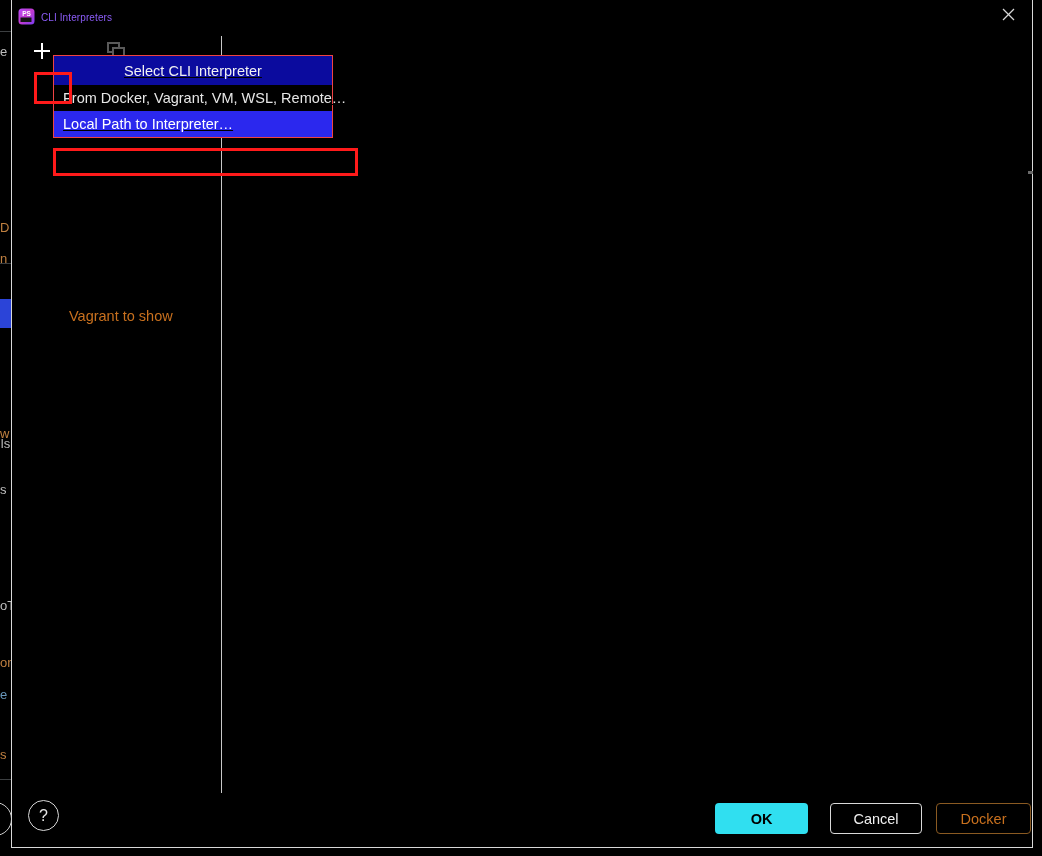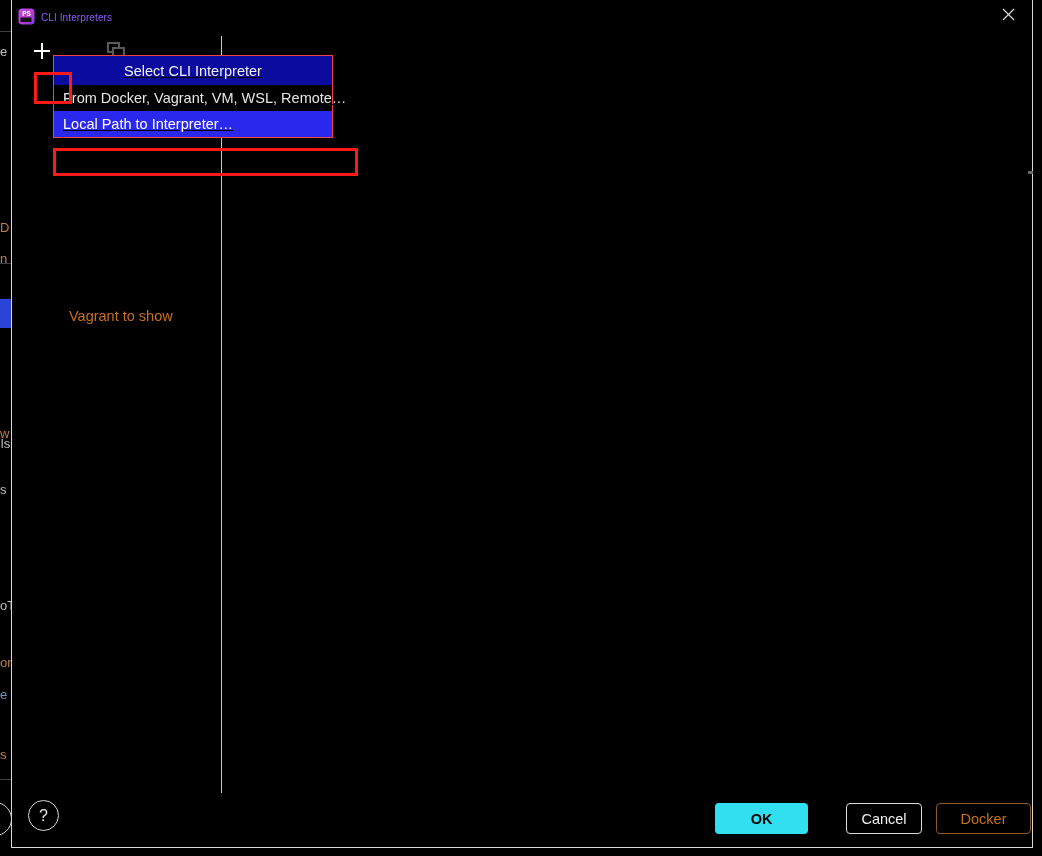--- a/index.html
+++ b/index.html
@@ -239,21 +239,21 @@
   .btn-ok {
     right: 224px;
     width: 93px;
     background: #30dff0;
     color: #000000;
     font-weight: bold;
     border: none;
   }
   .btn-cancel {
     right: 110px;
-    width: 76px;
+    width: 92px;
     background: #000000;
     color: #f0f0f0;
     border: 1.6px solid #d9d9d9;
     margin-left: 35px;
   }
   .btn-apply {
     right: 1px;
     width: 95px;
     background: #000000;
     color: #c8701e;

